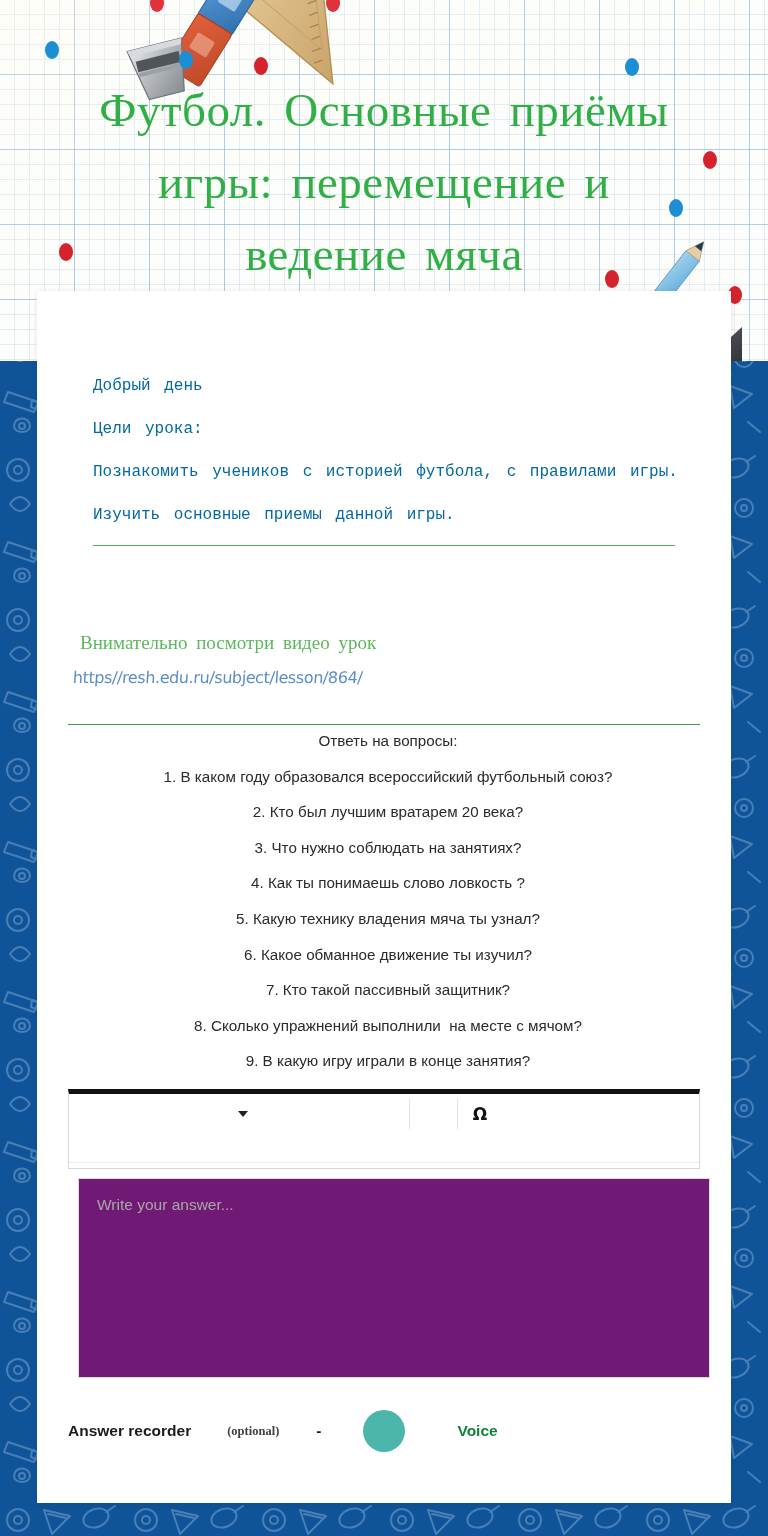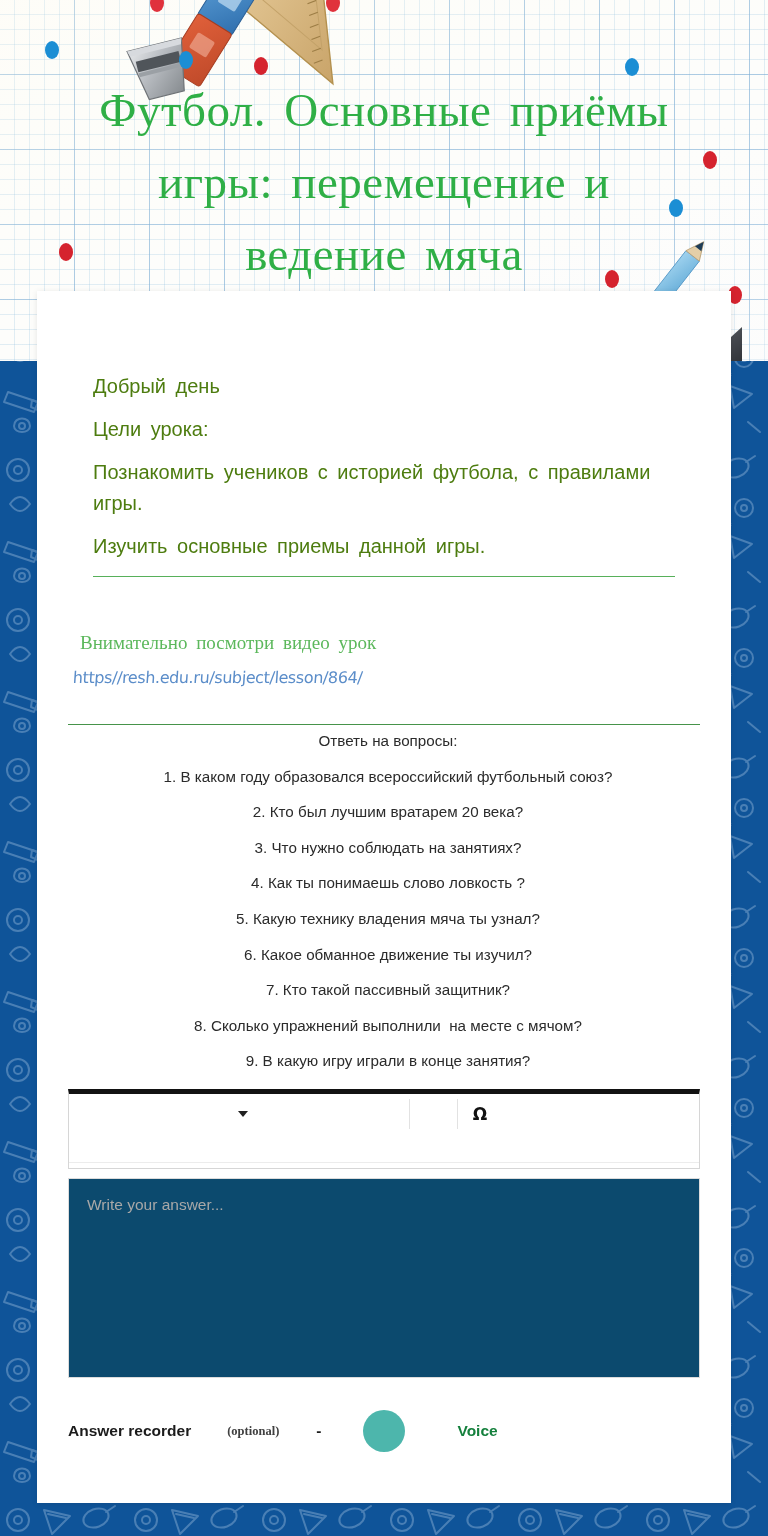--- a/index.html
+++ b/index.html
@@ -98,23 +98,23 @@
   }
 
   
   #lesson-block {
     position: absolute;
     left: 56px;
     top: 80px;
     width: 586px;
   }
   .green-line {
-    font-family: Liberation Sans, sans-serif;
-    color: #4d7c0f;
-    font-size: 20px;
+    font-family: Liberation Mono, monospace;
+    color: #0369a1;
+    font-size: 16px;
     line-height: 31px;
     word-spacing: 4px;
     margin: 0 0 12px 0;
   }
   .green-line.para { margin-bottom: 12px; }
   #green-rule {
     border: none;
     border-top: 1px solid #57b05a;
     margin: 14px 0 0 0;
     width: 582px;
@@ -233,27 +233,27 @@
     left: 0;
     bottom: 5px;
     width: 100%;
     height: 1px;
     background: #ececec;
   }
 
   
   #answer-area {
     position: absolute;
-    left: 31px;
+    left: 41px;
     top: 887px;
     width: 632px;
     height: 200px;
     border: 1px solid #dcdcdc;
     box-sizing: border-box;
-    background: #0c4a6e;
+    background: #701a75;
   }
   #answer-placeholder {
     position: absolute;
     left: 18px;
     top: 17px;
     font-family: "Liberation Sans", sans-serif;
     font-size: 15.5px;
     color: #a8a8a8;
   }
 

